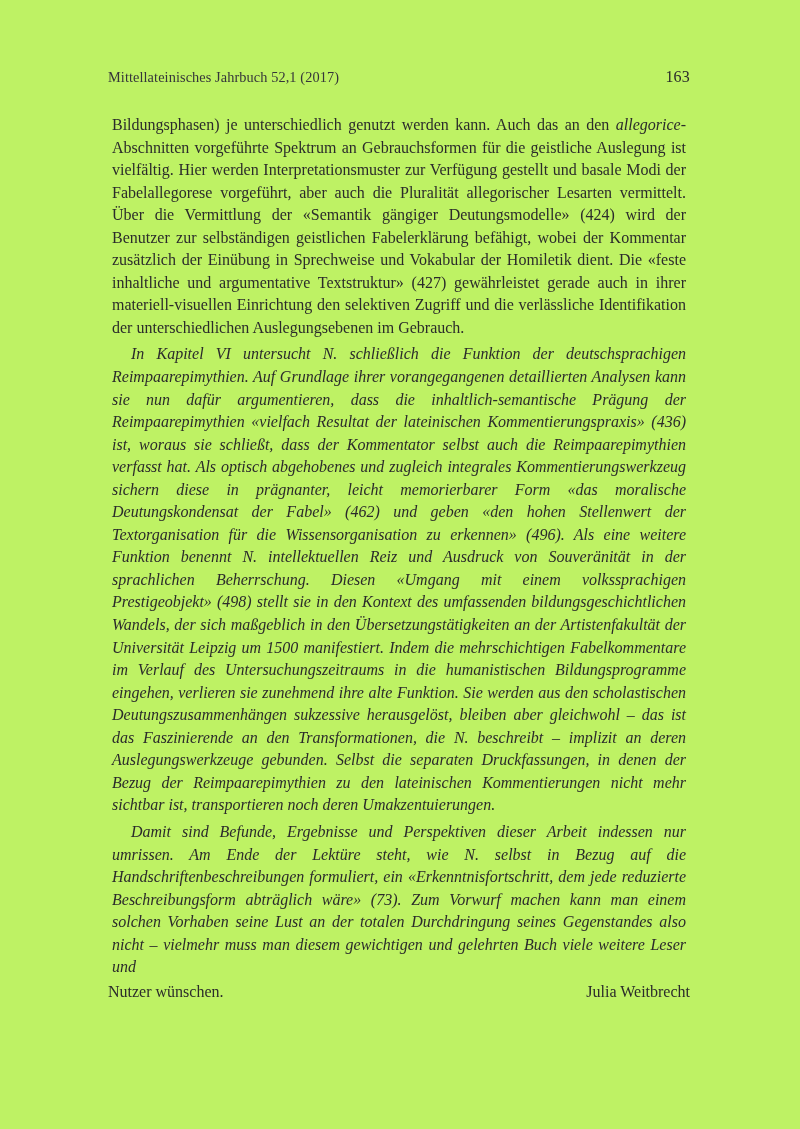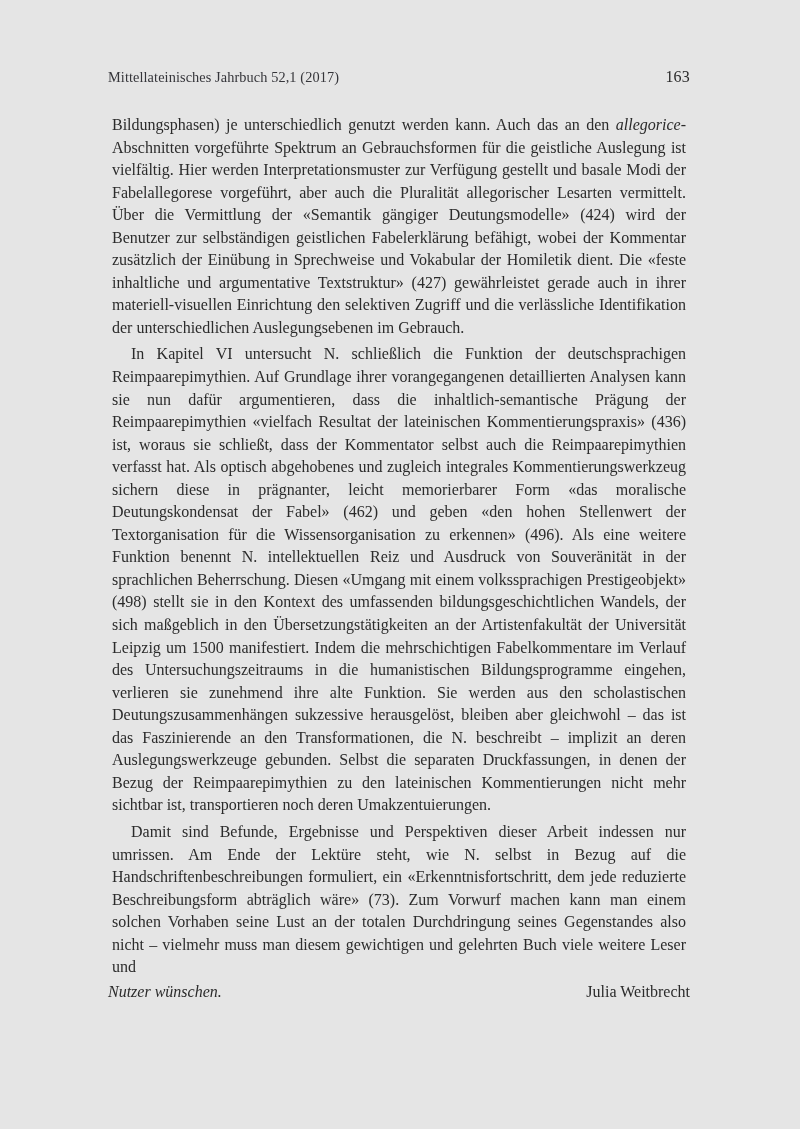--- a/index.html
+++ b/index.html
@@ -4,21 +4,21 @@
 <style>
   html, body {
     margin: 0;
     padding: 0;
     background: #ffffff;
   }
   .page {
     position: relative;
     width: 800px;
     height: 1129px;
-    background: #e5e5e5;
+    background: #bef264;
     overflow: hidden;
     font-family: "Liberation Serif", "DejaVu Serif", serif;
     color: #2b2b2b;
     -webkit-font-smoothing: antialiased;
   }
 
   
   .running-head {
     position: absolute;
     left: 108px;
@@ -51,32 +51,33 @@
     margin: 4px;
     font-size: 16px;
     line-height: 22.55px;
     text-align: justify;
     text-justify: inter-word;
     hyphens: none;
     color: #2b2b2b;
   }
   p.para.indent {
     text-indent: 19px;
+    font-style: italic;
   }
   p.para i, p.para em {
     font-style: italic;
   }
 
   
   .lastline {
     display: flex;
     justify-content: space-between;
     align-items: baseline;
   }
-  .lastline .tail { white-space: nowrap; font-style: italic; }
+  .lastline .tail { white-space: nowrap; }
   .signature { white-space: nowrap; text-align: right; }
 </style>
 </head>
 <body>
 
 <div class="page">
 
   <div class="running-head">
     <span class="running-head-title">Mittellateinisches Jahrbuch 52,1 (2017)</span>
     <span class="folio">163</span>

